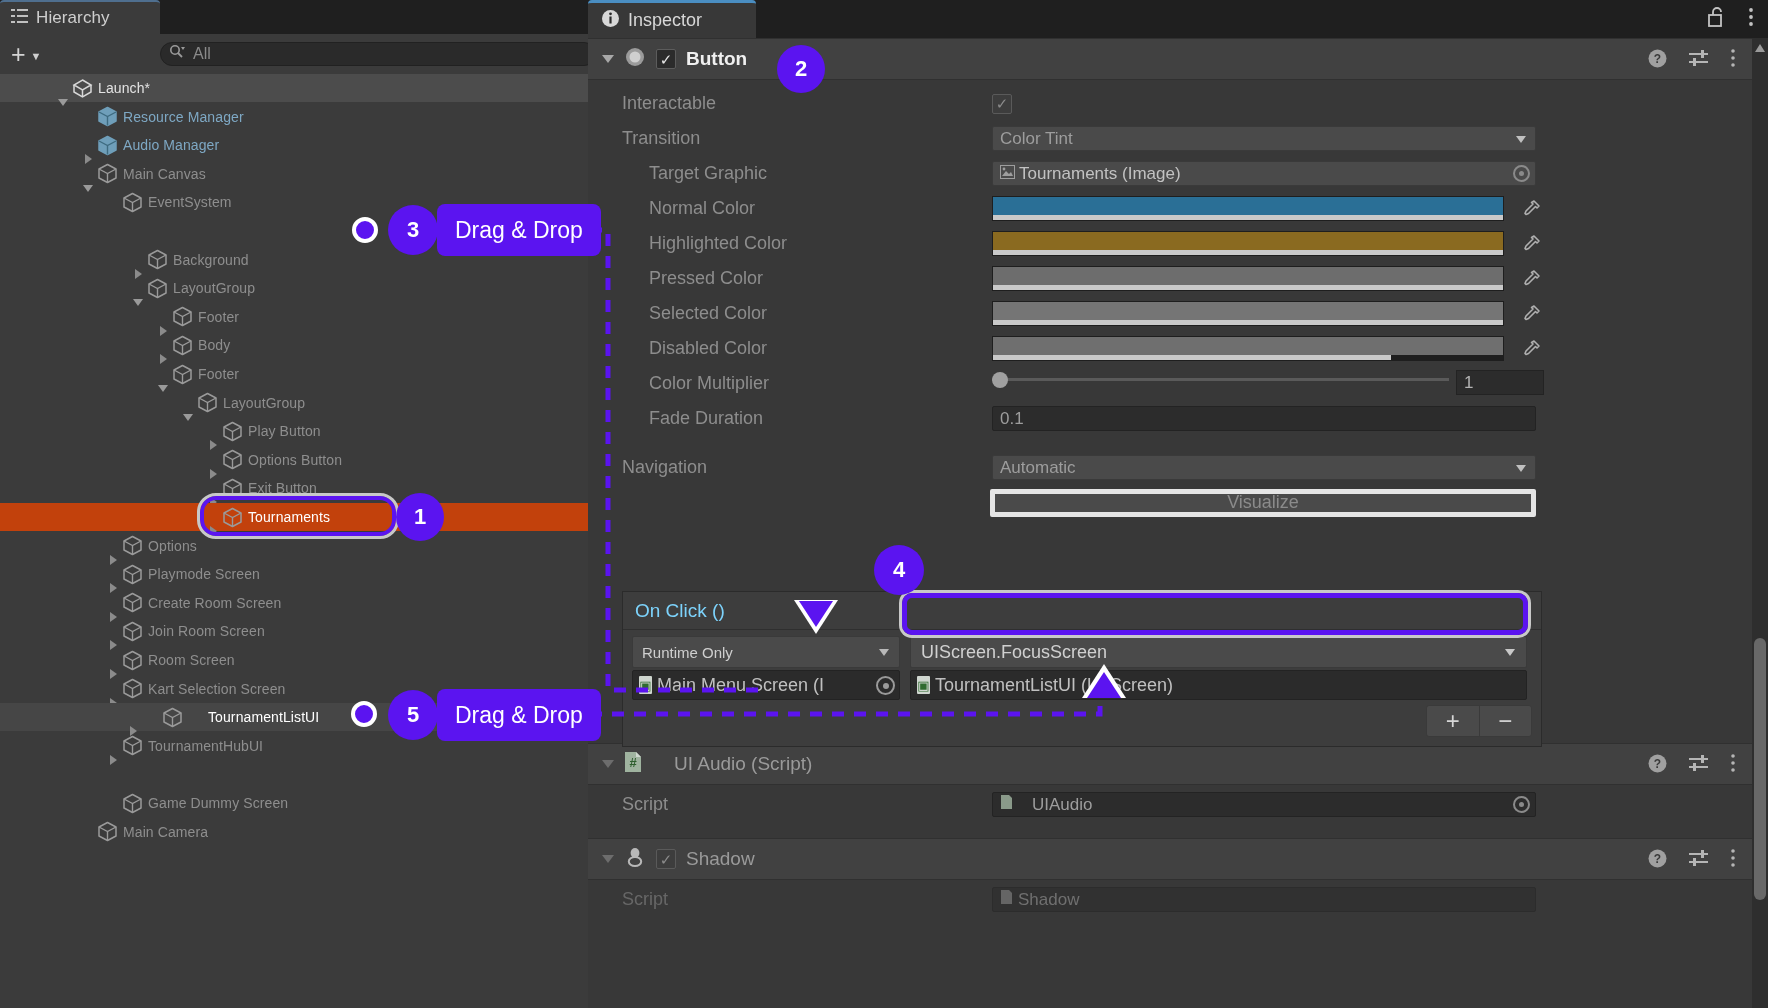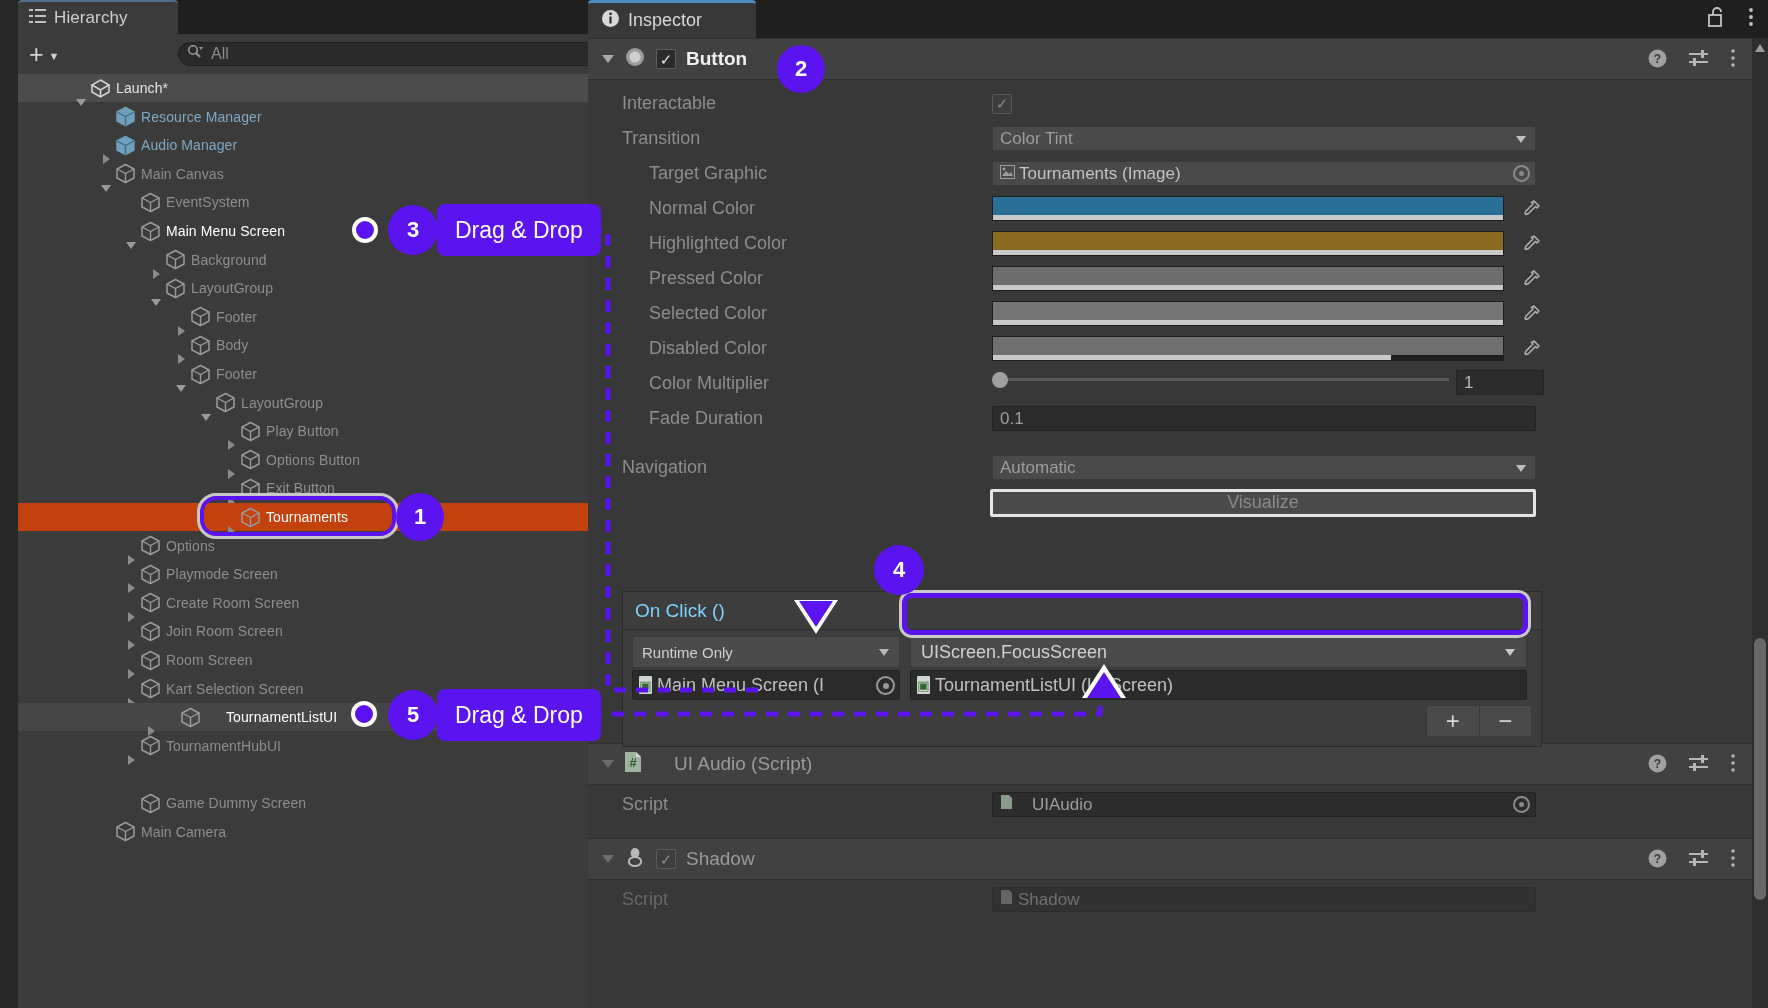--- a/index.html
+++ b/index.html
@@ -8,21 +8,20 @@
     background: #282828;
     font-family: "Liberation Sans", sans-serif;
     overflow: hidden;
   }
   .root { position: relative; width: 1768px; height: 1008px; }
 
   
   .hier-panel {
     position: absolute; left: 0; top: 0; width: 588px; height: 1008px;
     background: #3b3b3b;
-    margin-left: 18px;
   }
   .hier-tabstrip {
     position: absolute; left: 0; top: 0; width: 588px; height: 34px;
     background: #1f1f1f;
   }
   .hier-tab {
     position: absolute; left: 0; top: 0; width: 160px; height: 34px;
     background: #3b3b3b;
     border-top: 2px solid #4f6f8f;
     border-top-left-radius: 4px; border-top-right-radius: 4px;
@@ -161,21 +160,21 @@
              display:flex; align-items:center; justify-content:center; }
 
   .slider-track { position:absolute; left:404px; top:12px; width:457px; height:3px; background:#5a5a5a; }
   .slider-knob { position:absolute; left:404px; top:6px; width:16px; height:16px; border-radius:50%; background:#a0a0a0; }
   .slider-num { position:absolute; left:868px; width:88px; height:25px; top:4px;
     background:#2c2c2c; border:1px solid #232323; display:flex; align-items:center;
     padding-left:7px; color:#b4b4b4; font-size:17px; }
 
   .visualize-btn {
     position:absolute; left:402px; width:546px; height:28px;
-    background:#4a4a4a; border:3px solid #e5e5e5; border-radius:2px;
+    background:#4a4a4a; border:5px solid #e5e5e5; border-radius:2px;
     display:flex; align-items:center; justify-content:center;
     color:#8b8b8b; font-size:18px;
   }
 
   
   .onclick-box {
     position: absolute; left: 34px; top: 553px; width: 920px;
     border: 1px solid #2b2b2b; background: #3d3d3d;
   }
   .onclick-title { height: 38px; display:flex; align-items:center; padding-left:12px;
@@ -343,32 +342,20 @@
           <div style="width: 106px; flex: 0 0 auto;"></div>
           <div class="row-arrow "></div>
           <div class="row-icon">
             <svg class="cube" width="21" height="21" viewBox="0 0 21 21">
               <polygon points="10.5,1.5 19,6 19,15 10.5,19.5 2,15 2,6" fill="none" stroke="#9a9a9a" stroke-width="1.5" stroke-linejoin="round"></polygon>
               <polyline points="2,6 10.5,10.5 19,6" fill="none" stroke="#9a9a9a" stroke-width="1.4"></polyline>
               <line x1="10.5" y1="10.5" x2="10.5" y2="19.5" stroke="#9a9a9a" stroke-width="1.4"></line>
             </svg>
           </div>
           <div class="row-label lbl-dim">EventSystem</div>
-        </div>
-        <div class="row" style="top: 143px;">
-          <div style="width: 106px; flex: 0 0 auto;"></div>
-          <div class="row-arrow open"></div>
-          <div class="row-icon">
-            <svg class="cube" width="21" height="21" viewBox="0 0 21 21">
-              <polygon points="10.5,1.5 19,6 19,15 10.5,19.5 2,15 2,6" fill="none" stroke="#9a9a9a" stroke-width="1.5" stroke-linejoin="round"></polygon>
-              <polyline points="2,6 10.5,10.5 19,6" fill="none" stroke="#9a9a9a" stroke-width="1.4"></polyline>
-              <line x1="10.5" y1="10.5" x2="10.5" y2="19.5" stroke="#9a9a9a" stroke-width="1.4"></line>
-            </svg>
-          </div>
-          <div class="row-label lbl-white">Main Menu Screen</div>
         </div>
         <div class="row" style="top: 171.6px;">
           <div style="width: 131px; flex: 0 0 auto;"></div>
           <div class="row-arrow closed"></div>
           <div class="row-icon">
             <svg class="cube" width="21" height="21" viewBox="0 0 21 21">
               <polygon points="10.5,1.5 19,6 19,15 10.5,19.5 2,15 2,6" fill="none" stroke="#9a9a9a" stroke-width="1.5" stroke-linejoin="round"></polygon>
               <polyline points="2,6 10.5,10.5 19,6" fill="none" stroke="#9a9a9a" stroke-width="1.4"></polyline>
               <line x1="10.5" y1="10.5" x2="10.5" y2="19.5" stroke="#9a9a9a" stroke-width="1.4"></line>
             </svg>

